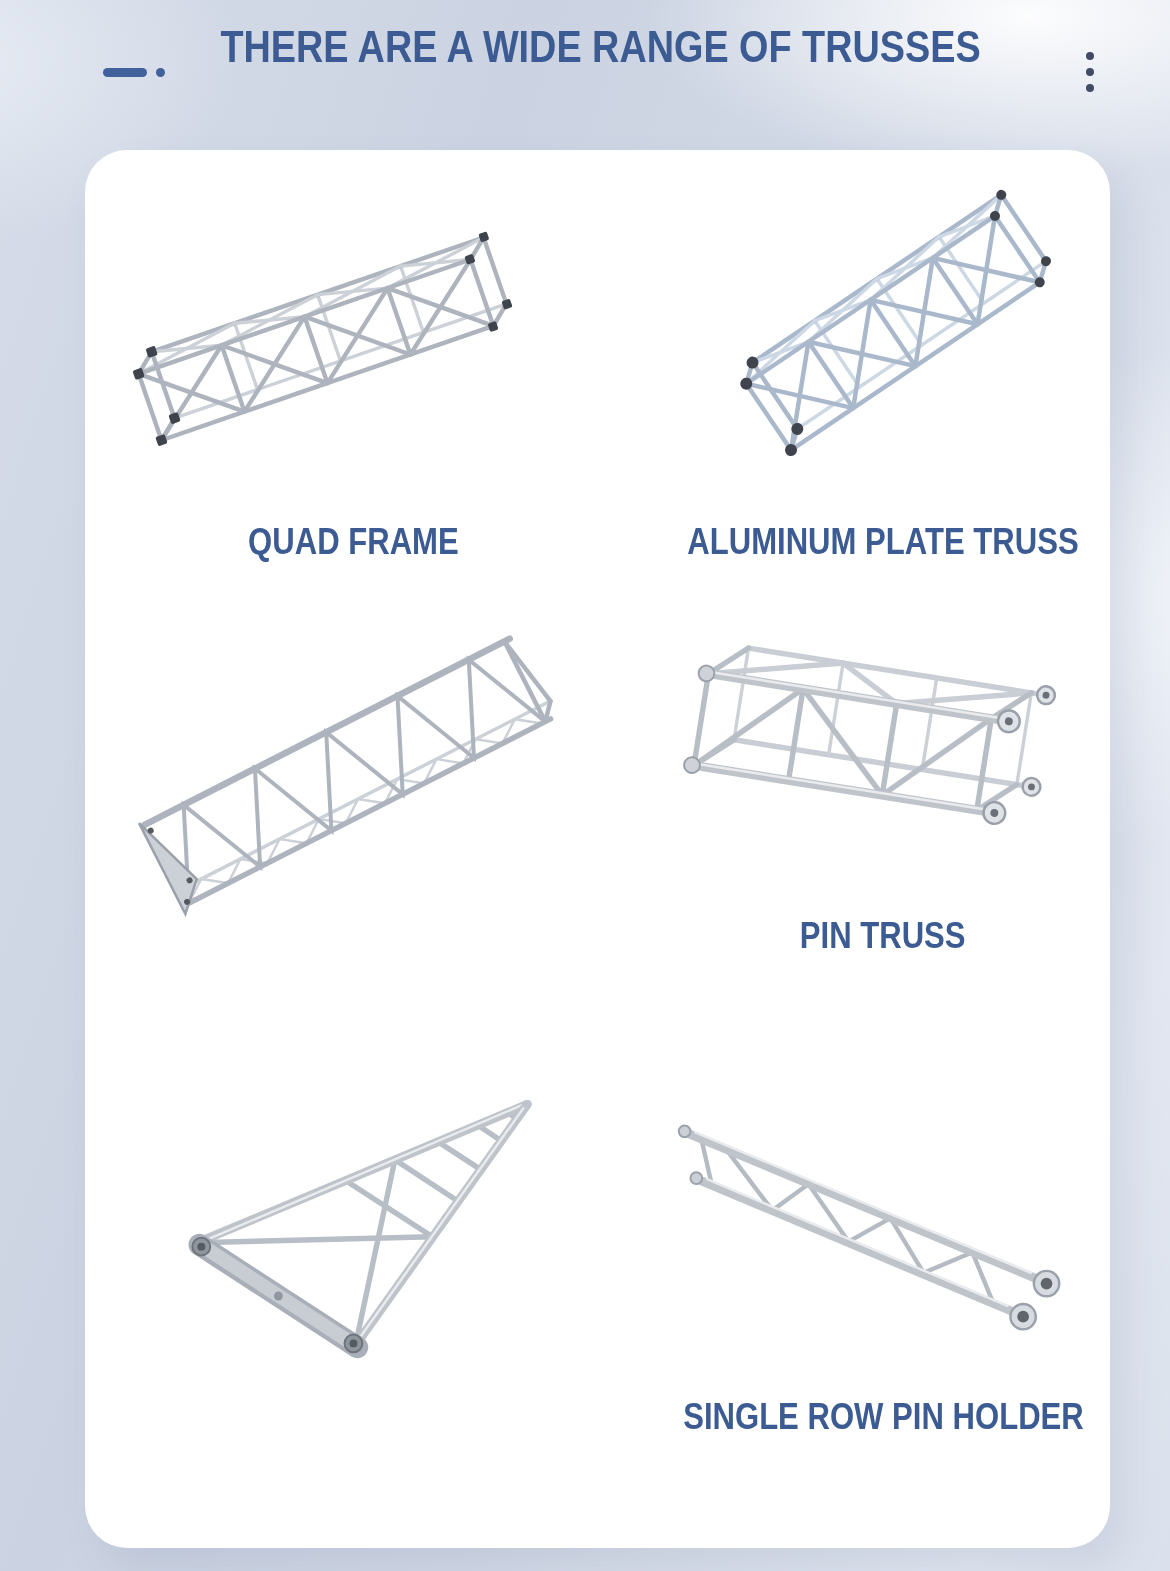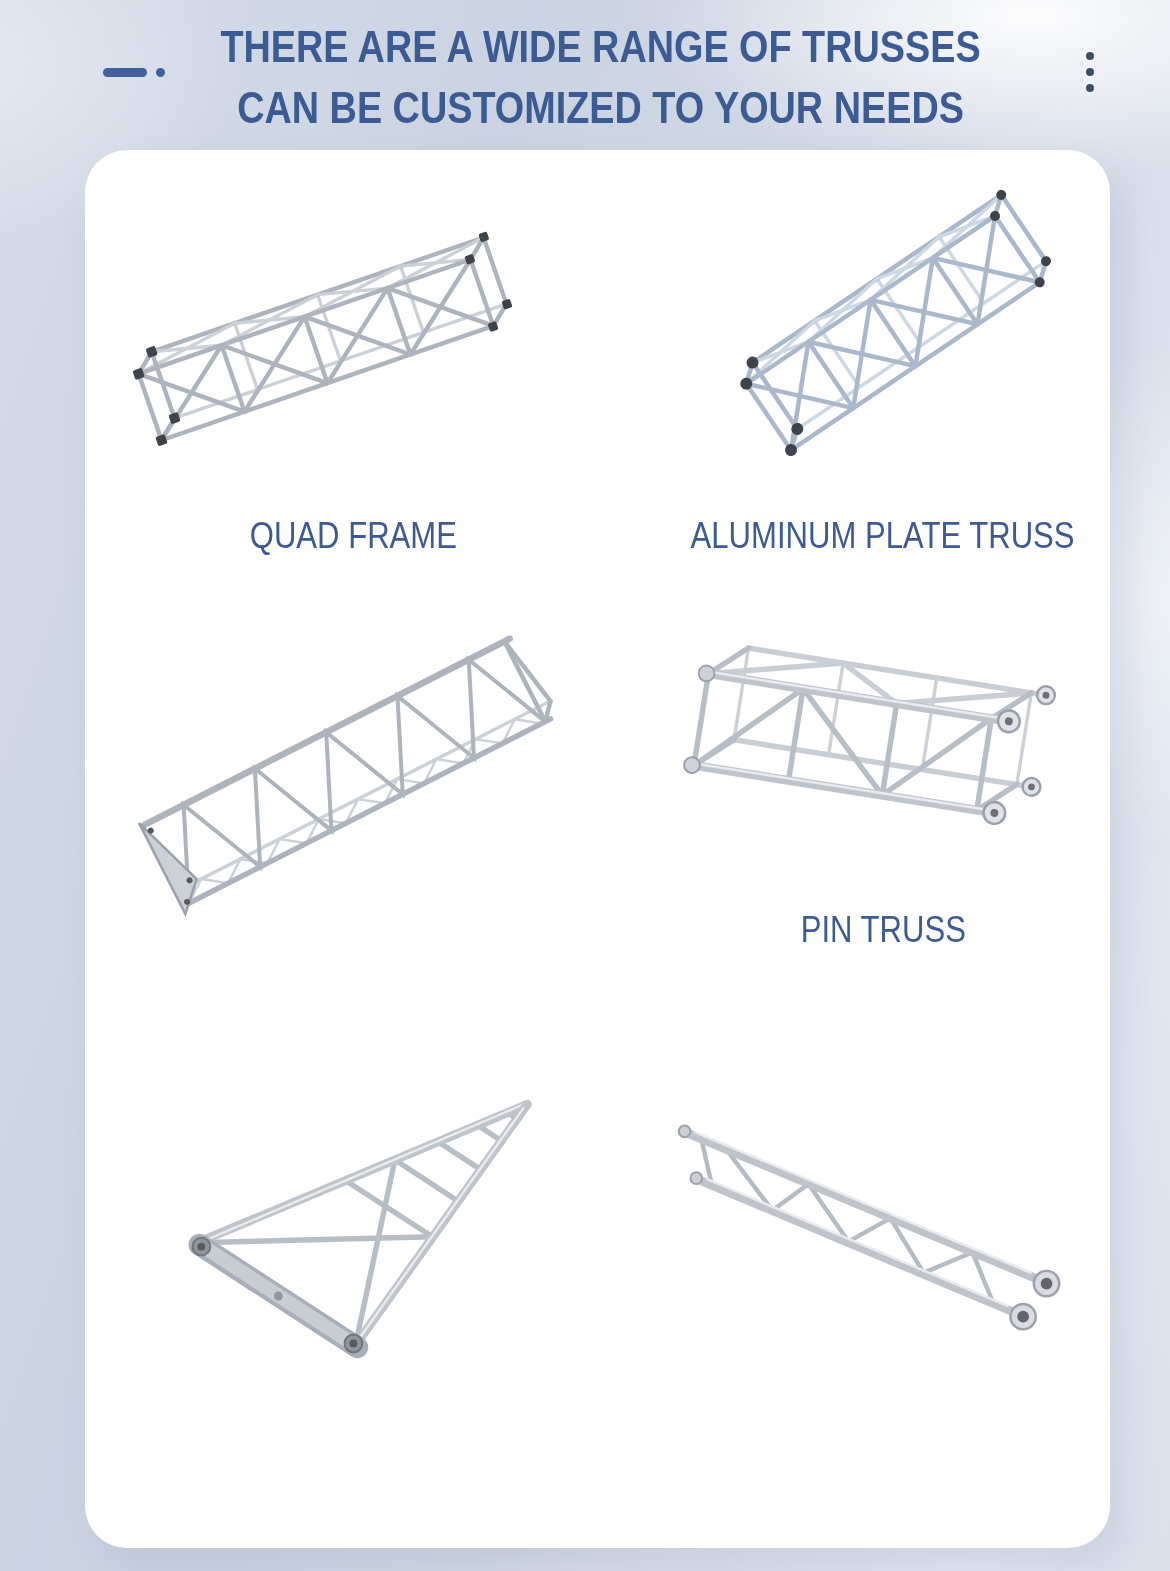--- a/index.html
+++ b/index.html
@@ -18,22 +18,22 @@
     text-align:center;color:#3b5b92;font-size:45px;font-weight:700;line-height:61px;}
   .condense{display:inline-block;transform:scaleX(.84);transform-origin:50% 50%;white-space:nowrap;}
   .vdots{position:absolute;left:1086px;top:52px;display:flex;flex-direction:column;align-items:center;}
   .vdots i{width:8px;height:8px;border-radius:50%;background:#404c66;margin-bottom:8px;}
   
   .card{position:absolute;left:85px;top:150px;width:1025px;height:1398px;background:#ffffff;
     border-radius:42px;box-shadow:16px 22px 38px rgba(110,125,155,.16);}
   
   .cell{position:absolute;width:495px;}
   .cell .img{height:330px;display:flex;align-items:center;justify-content:center;}
-  .cell .label{height:48px;display:flex;align-items:flex-start;justify-content:center;
-    color:#3b5b92;font-size:37px;font-weight:400;margin-left:41px;}
+  .cell .label{height:48px;display:flex;align-items:flex-end;justify-content:center;
+    color:#3b5b92;font-size:37px;font-weight:700;margin-left:41px;}
   
   svg{overflow:visible;}
   .m{stroke:#aeb4bd;stroke-width:4.5;fill:none;stroke-linecap:round;}
   .ml{stroke:#ccd1d8;stroke-width:3.5;fill:none;stroke-linecap:round;}
   .mb{stroke:#aab8cc;stroke-width:4.5;fill:none;stroke-linecap:round;}
   .mbl{stroke:#cdd8e5;stroke-width:3.5;fill:none;stroke-linecap:round;}
   .tube{stroke:#bfc4cb;stroke-width:9;fill:none;stroke-linecap:round;}
   .tubeS{stroke:#b8bec6;stroke-width:5.5;fill:none;stroke-linecap:round;}
   .hl{stroke:#e9ebee;stroke-width:2.5;fill:none;stroke-linecap:round;}
   .dk{fill:#3e434c;}
@@ -43,21 +43,20 @@
 
 <div class="page">
 
   <div class="dashdot">
     <span class="dash"></span>
     <span class="dot"></span>
   </div>
 
   <div class="title">
     <div><span class="condense">THERE ARE A WIDE RANGE OF TRUSSES</span></div>
-    <div><span class="condense">CAN BE CUSTOMIZED TO YOUR NEEDS</span></div>
   </div>
 
   <div class="vdots">
       <i></i>
       <i></i>
       <i></i>
     </div>
 
   <div class="card"></div>
 
@@ -305,15 +304,18 @@
 
         <circle cx="17" cy="21" r="6" fill="#ccd0d6" stroke="#9aa1ab" stroke-width="2"></circle>
         <circle cx="29" cy="69" r="6" fill="#ccd0d6" stroke="#9aa1ab" stroke-width="2"></circle>
 
         <circle cx="388" cy="177" r="13" fill="#d8dbe0" stroke="#9aa1ab" stroke-width="2.5"></circle>
           <circle cx="388" cy="177" r="6" fill="#61666d"></circle>
         <circle cx="364" cy="211" r="13" fill="#d8dbe0" stroke="#9aa1ab" stroke-width="2.5"></circle>
           <circle cx="364" cy="211" r="6" fill="#61666d"></circle>
       </svg>
     </div>
+    <div class="label">
+        <span class="condense">SINGLE ROW PIN HOLDER</span>
+      </div>
   </div>
 
 </div>
 
 </body></html>

